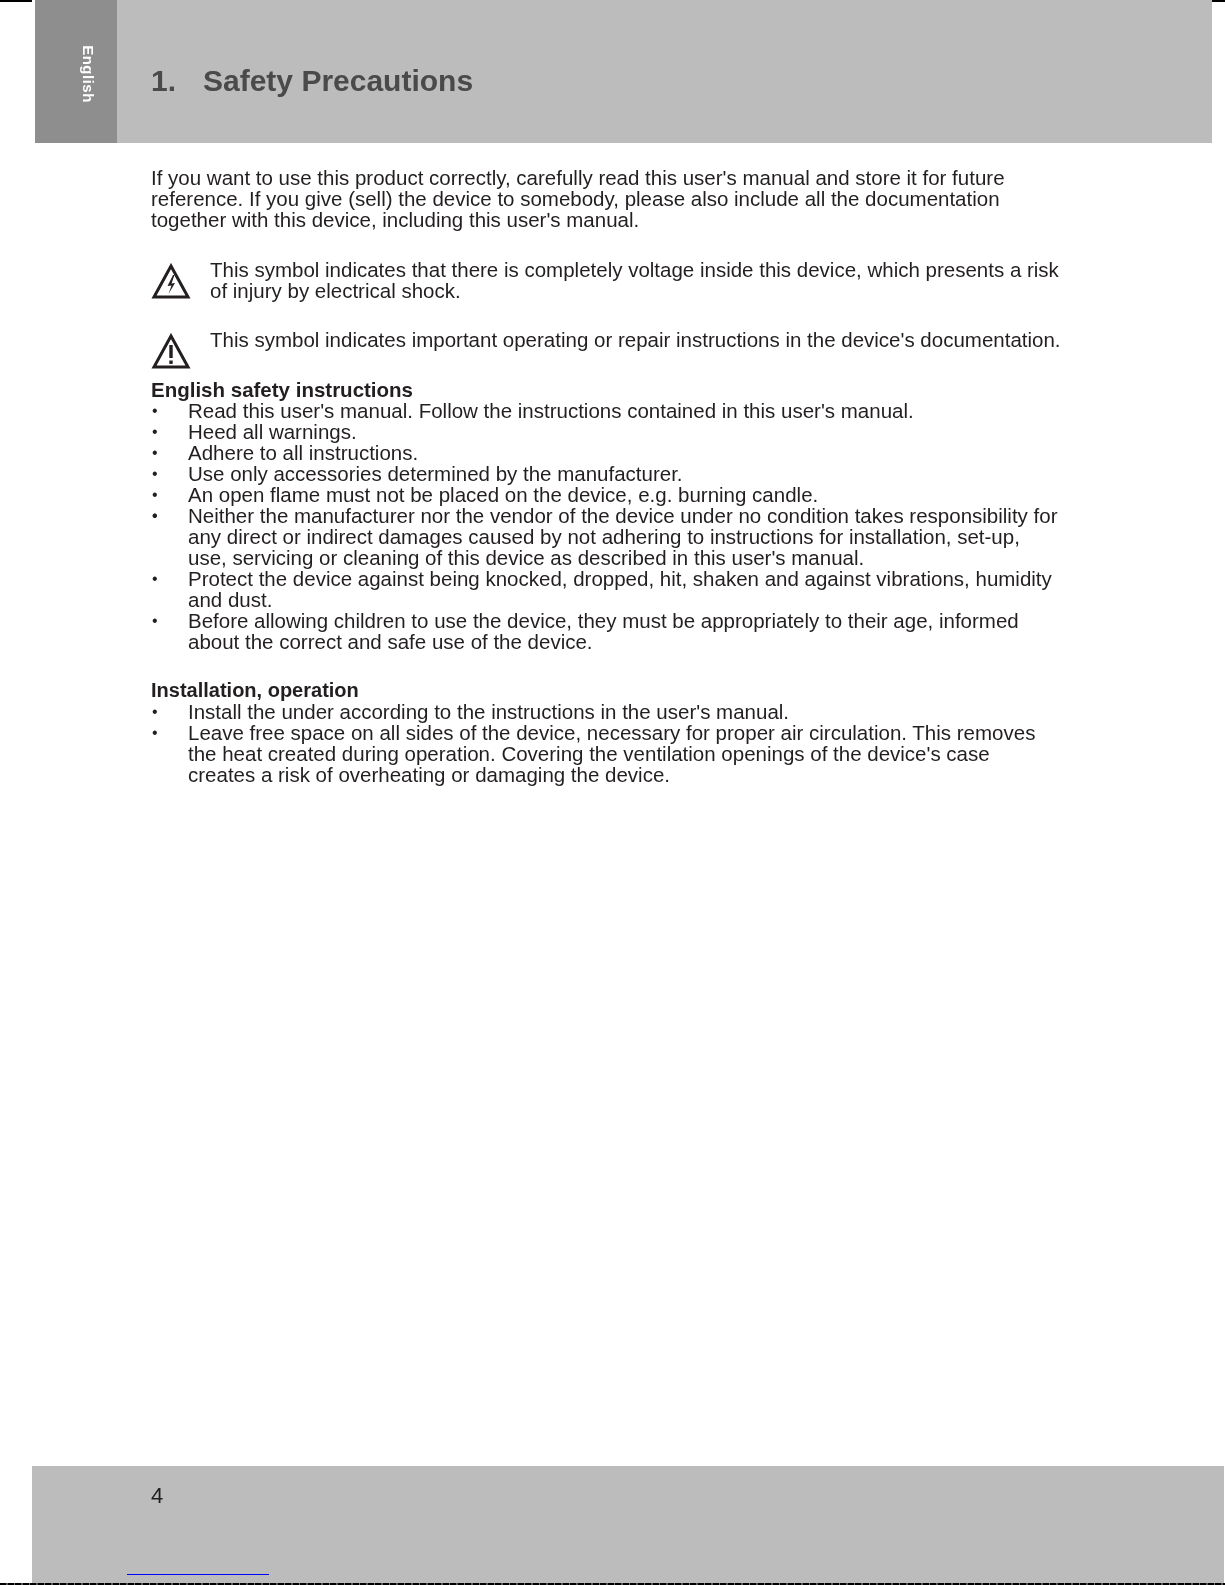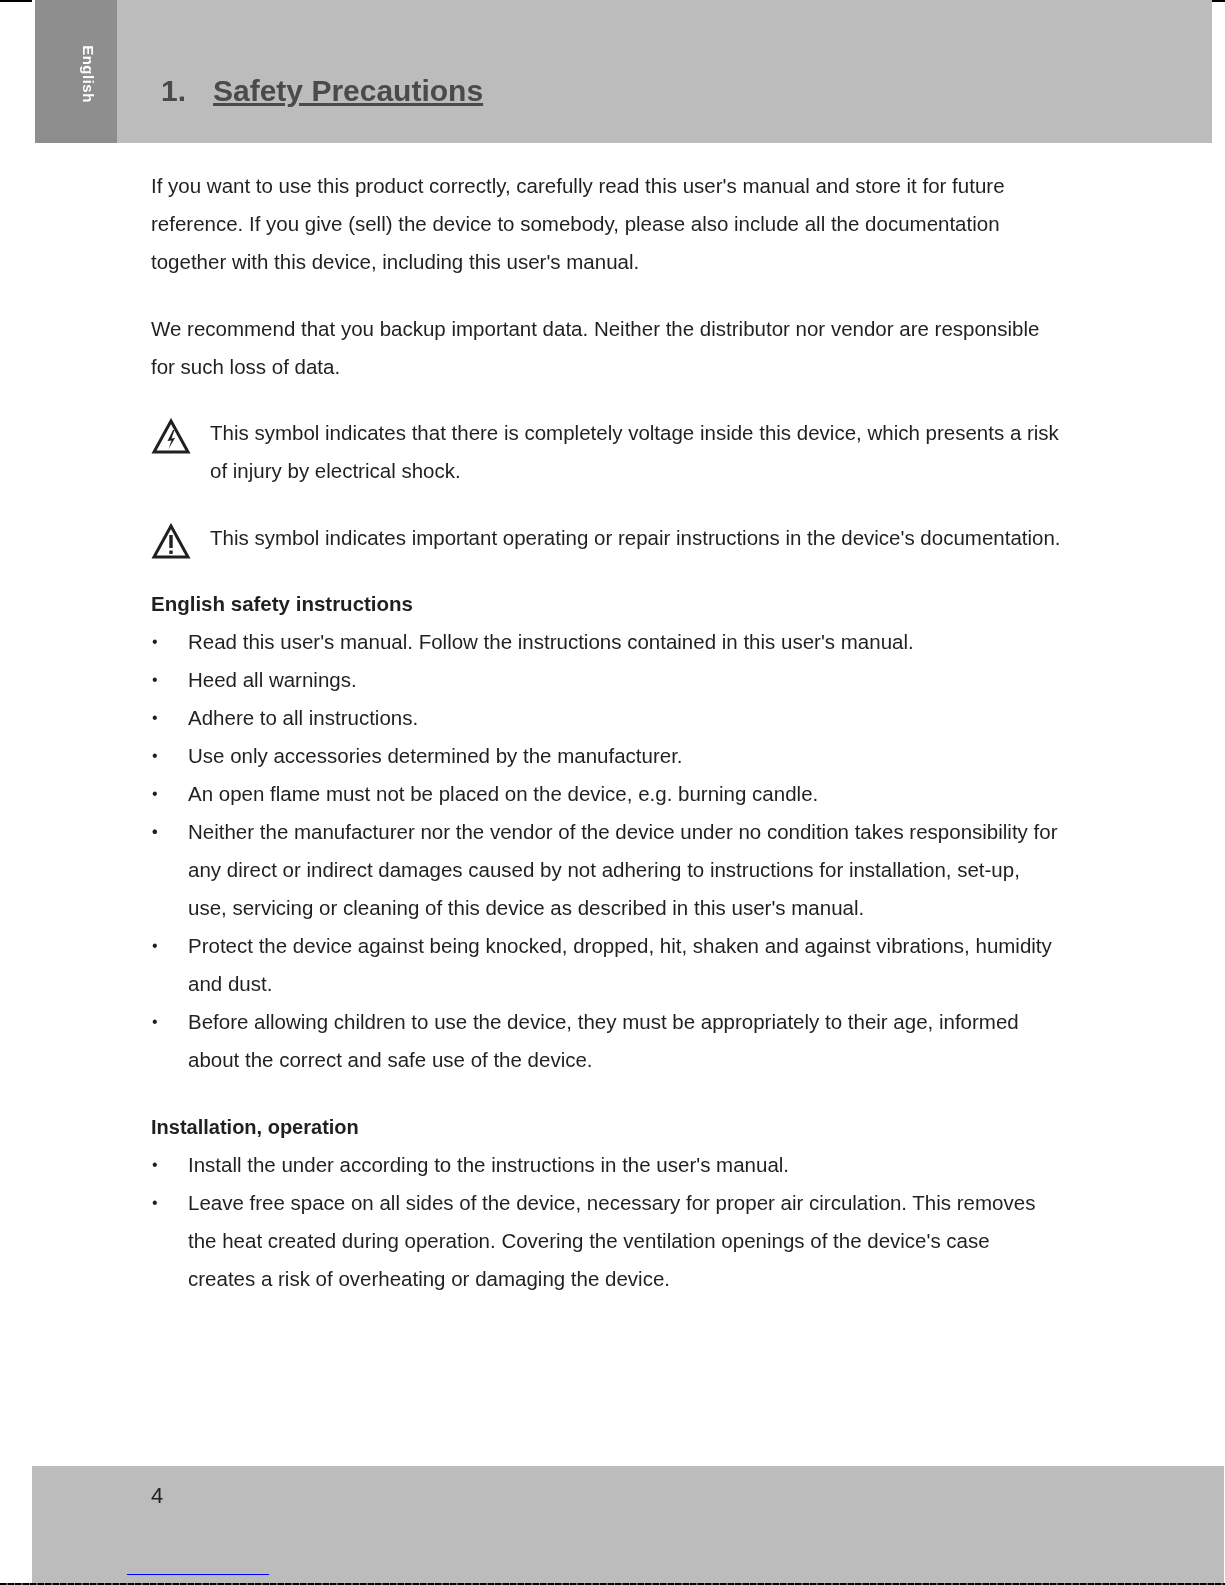--- a/index.html
+++ b/index.html
@@ -29,21 +29,21 @@
       color: #ffffff; font-weight: bold; font-size: 15px; letter-spacing: 0.5px;
       white-space: nowrap;
     }
     .page-title {
       position: absolute; left: 151px; top: 64px;
       font-size: 30px; font-weight: bold; color: #4a4a4a; white-space: nowrap;
     }
     .page-title .num { display: inline-block; width: 52px; }
     .content {
       position: absolute; left: 151px; top: 167px; width: 910px;
-      font-size: 20.5px; line-height: 38px; color: #231f20;
+      font-size: 20.5px; line-height: 21px; color: #231f20;
     }
     .para { margin: 0 0 28.5px 0; }
     .symbol-row { position: relative; padding-left: 59px; margin: 0 0 28.5px 0; }
     .symbol-row .sym {
       position: absolute; left: 0; top: 4px; width: 40px; height: 38px;
     }
     .section-heading { font-weight: bold; margin: 0; }
     ul.bullets { list-style: none; margin: 0 0 28.5px 0; padding: 0; }
     ul.bullets li { position: relative; padding-left: 37px; }
     ul.bullets li .dot { position: absolute; left: 1px; top: 0; font-size: 16px; }
@@ -63,27 +63,26 @@
 </head>
 <body>
 
 <div class="crop-tl"></div>
 <div class="crop-tr"></div>
 
 <div class="header-bar"></div>
 <div class="lang-tab"></div>
 <div class="lang-tab-label">English</div>
 
-<h1 class="page-title" style="margin:10px;text-decoration:underline;">
+<h1 class="page-title" style="margin:0;">
   <span class="num">1.</span><span>Safety Precautions</span>
 </h1>
 
 <div class="content">
   <p class="para">If you want to use this product correctly, carefully read this user's manual and store it for future reference. If you give (sell) the device to somebody, please also include all the documentation together with this device, including this user's manual.</p>
-  <p class="para">We recommend that you backup important data. Neither the distributor nor vendor are responsible for such loss of data.</p>
 
   <div class="symbol-row">
     <svg class="sym" viewBox="0 0 40 38">
       <path d="M20 3 L37 34 L3 34 Z" fill="none" stroke="#231f20" stroke-width="3" stroke-linejoin="miter"></path>
       <path d="M22 12 L16.5 23 L20.5 22.5 L17.5 31 L24 20 L20.5 20.5 L23.5 12 Z" fill="#231f20"></path>
     </svg>
     <div>This symbol indicates that there is completely voltage inside this device, which presents a risk of injury by electrical shock.</div>
   </div>
 
   <div class="symbol-row">

